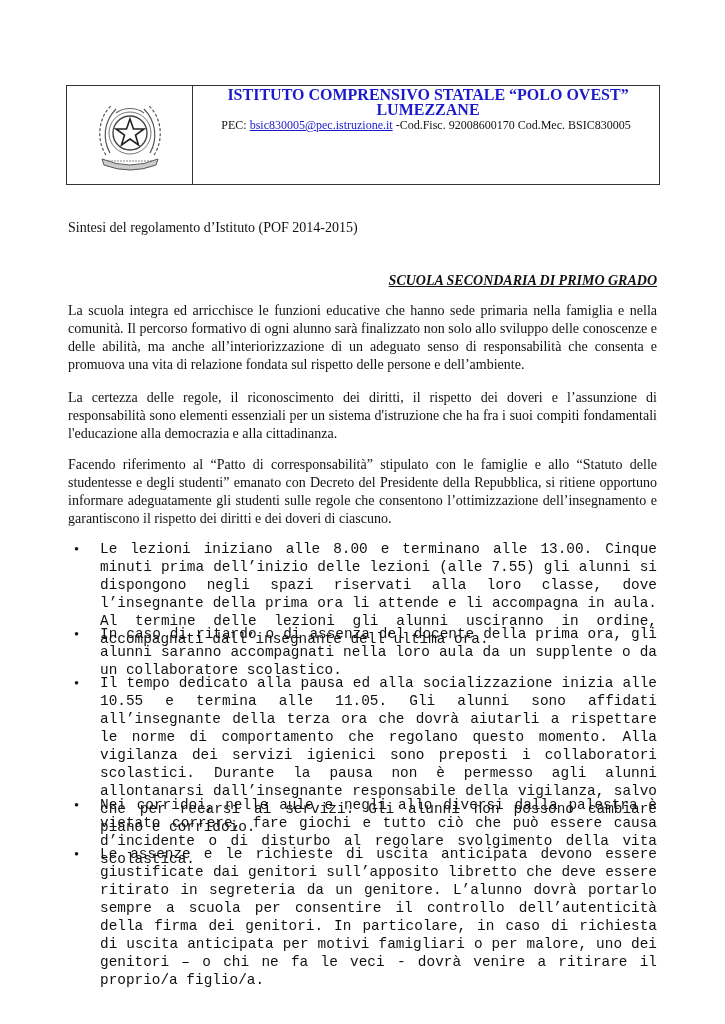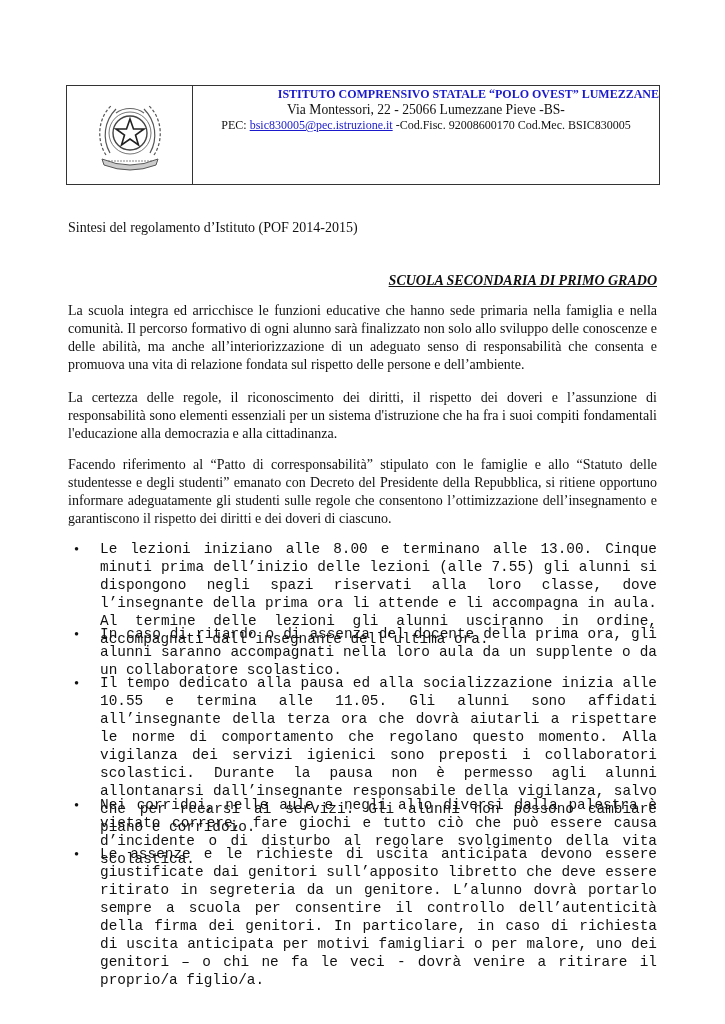--- a/index.html
+++ b/index.html
@@ -3,21 +3,21 @@
 <meta charset="utf-8">
 <style>
   html, body { margin: 0; padding: 0; background: #ffffff; }
   body { width: 725px; height: 1024px; position: relative; overflow: hidden;
          font-family: "Liberation Serif", serif; color: #111; }
   .header-box { position: absolute; left: 66px; top: 85px; width: 594px; height: 100px;
                 border: 1px solid #333; box-sizing: border-box; display: flex; }
   .logo-cell { width: 125px; border-right: 1px solid #333; display: flex;
                align-items: center; justify-content: center; }
   .info-cell { flex: 1; text-align: center; font-size: 13.6px; line-height: 15.4px; padding-top: 1px; }
-  .info-cell .l1 { color: #1a1acc; font-weight: bold; font-size: 12px; text-align: right; padding-left: 4px; }
+  .info-cell .l1 { color: #1a1acc; font-weight: bold; font-size: 16px; text-align: center; padding-left: 4px; }
   .info-cell .l2 { font-weight: bold; font-size: 14.6px; }
   .info-cell .l4 .blue { color: #1a1acc; }
   .info-cell .l5 { font-size: 12px; }
   .info-cell .l5 a { color: #1a1acc; text-decoration: underline; }
   .info-cell .l6 { font-size: 12.6px; }
   .doc { position: absolute; left: 68px; width: 589px; font-size: 14px; line-height: 18px; }
   .intro { top: 219px; }
   .title { top: 272px; width: 589px; text-align: right; font-weight: bold; font-style: italic;
            text-decoration: underline; }
   .para { text-align: justify; }
@@ -49,21 +49,20 @@
         <circle cx="36" cy="38" r="21" stroke="#777" stroke-width="1"></circle>
         <path d="M22 18 C30 12 42 12 50 18" stroke="#666"></path>
       </g>
       <polygon points="36,24 39.5,34 50,34 41.5,40 44.5,50 36,44 27.5,50 30.5,40 22,34 32.5,34" fill="#fff" stroke="#222" stroke-width="1.6"></polygon>
       <path d="M8 64 Q36 76 64 64 L62 70 Q36 80 10 70 Z" fill="#ccc" stroke="#555" stroke-width="1"></path>
       <path d="M14 66 L58 66" stroke="#666" stroke-width="0.8" stroke-dasharray="2 1"></path>
     </svg>
   </div>
   <div class="info-cell">
     <div class="l1">ISTITUTO COMPRENSIVO STATALE “POLO OVEST” LUMEZZANE</div>
-    <div class="l3">Via Montessori, 22  -  25066 Lumezzane  Pieve -BS-</div>
     <div class="l5">
       <span>PEC: </span><a>bsic830005@pec.istruzione.it</a><span> -Cod.Fisc. 92008600170 Cod.Mec.  BSIC830005</span>
     </div>
   </div>
 </div>
 
 <div class="doc intro">Sintesi del regolamento d’Istituto (POF 2014-2015)</div>
 <div class="doc title">SCUOLA SECONDARIA DI PRIMO GRADO</div>
 <div class="doc para p1">La scuola integra ed arricchisce le funzioni educative che hanno sede primaria nella famiglia e nella comunità. Il percorso formativo di ogni alunno sarà finalizzato non solo allo sviluppo delle conoscenze e delle abilità, ma anche all’interiorizzazione di un adeguato senso di responsabilità che consenta e promuova una vita di relazione fondata sul rispetto delle persone e dell’ambiente.</div>
 <div class="doc para p2">La certezza delle regole, il riconoscimento dei diritti, il rispetto dei doveri e l’assunzione di responsabilità sono elementi essenziali per un sistema d'istruzione che ha fra i suoi compiti fondamentali l'educazione alla democrazia e alla cittadinanza.</div>

